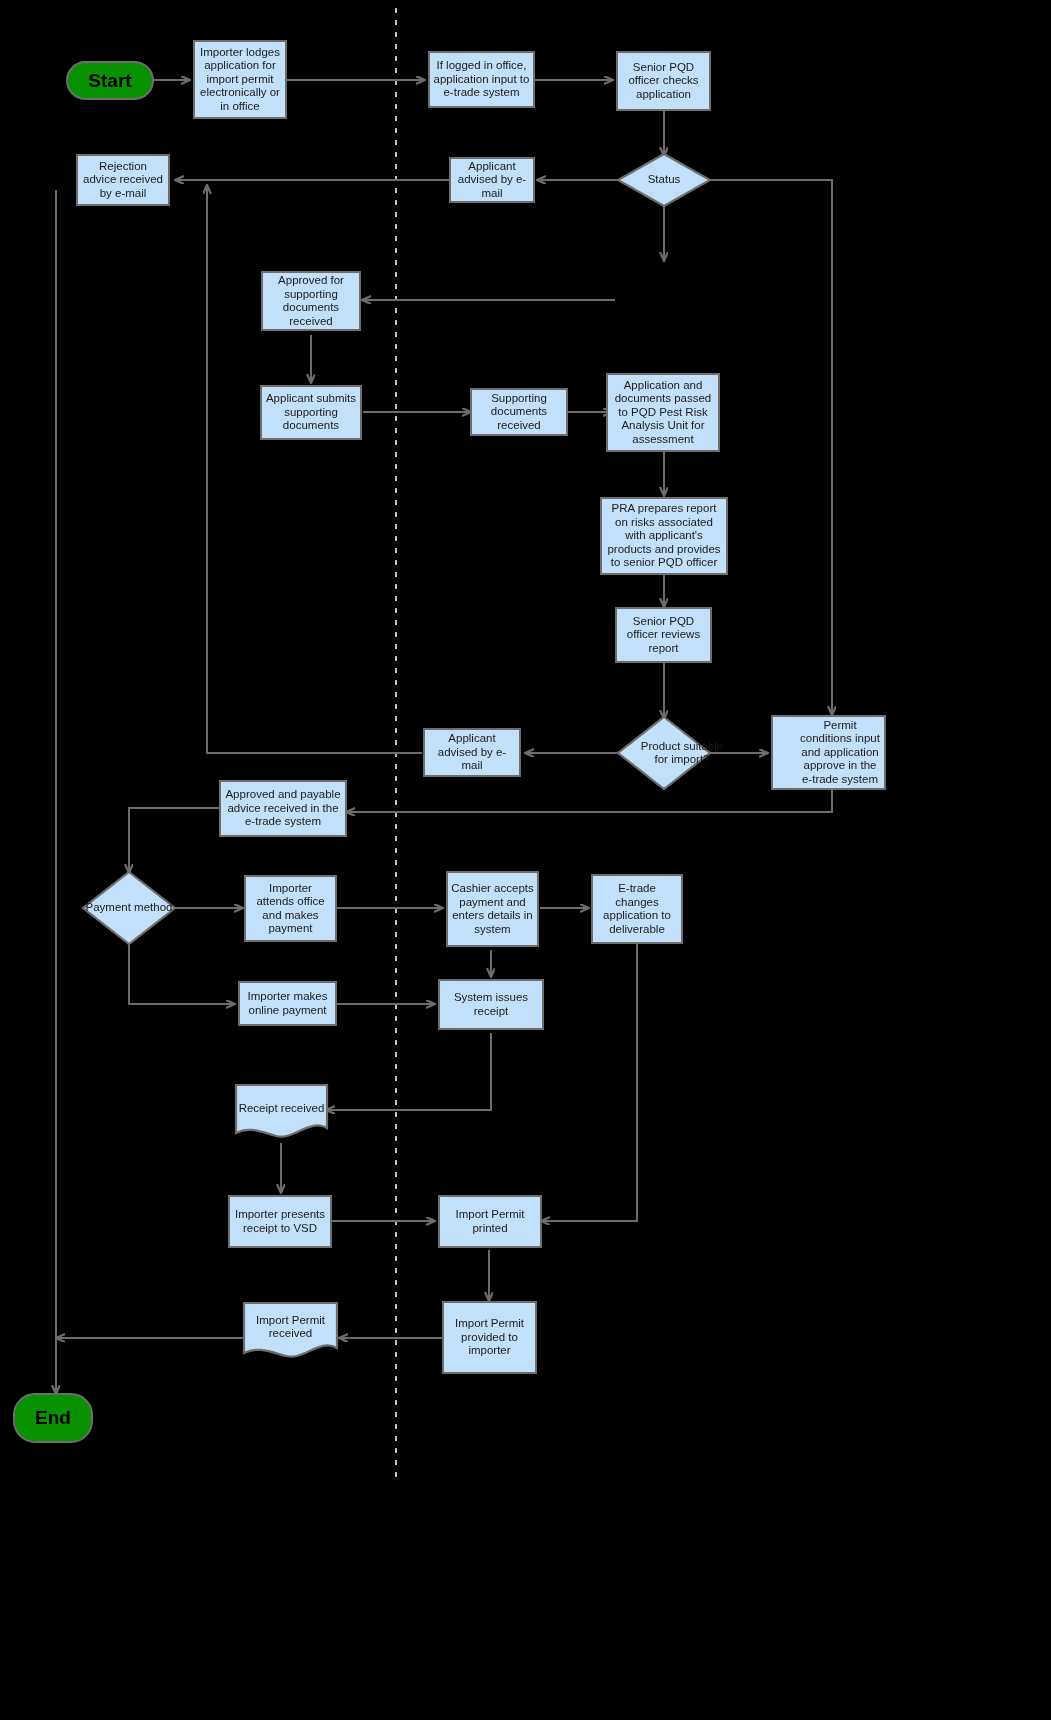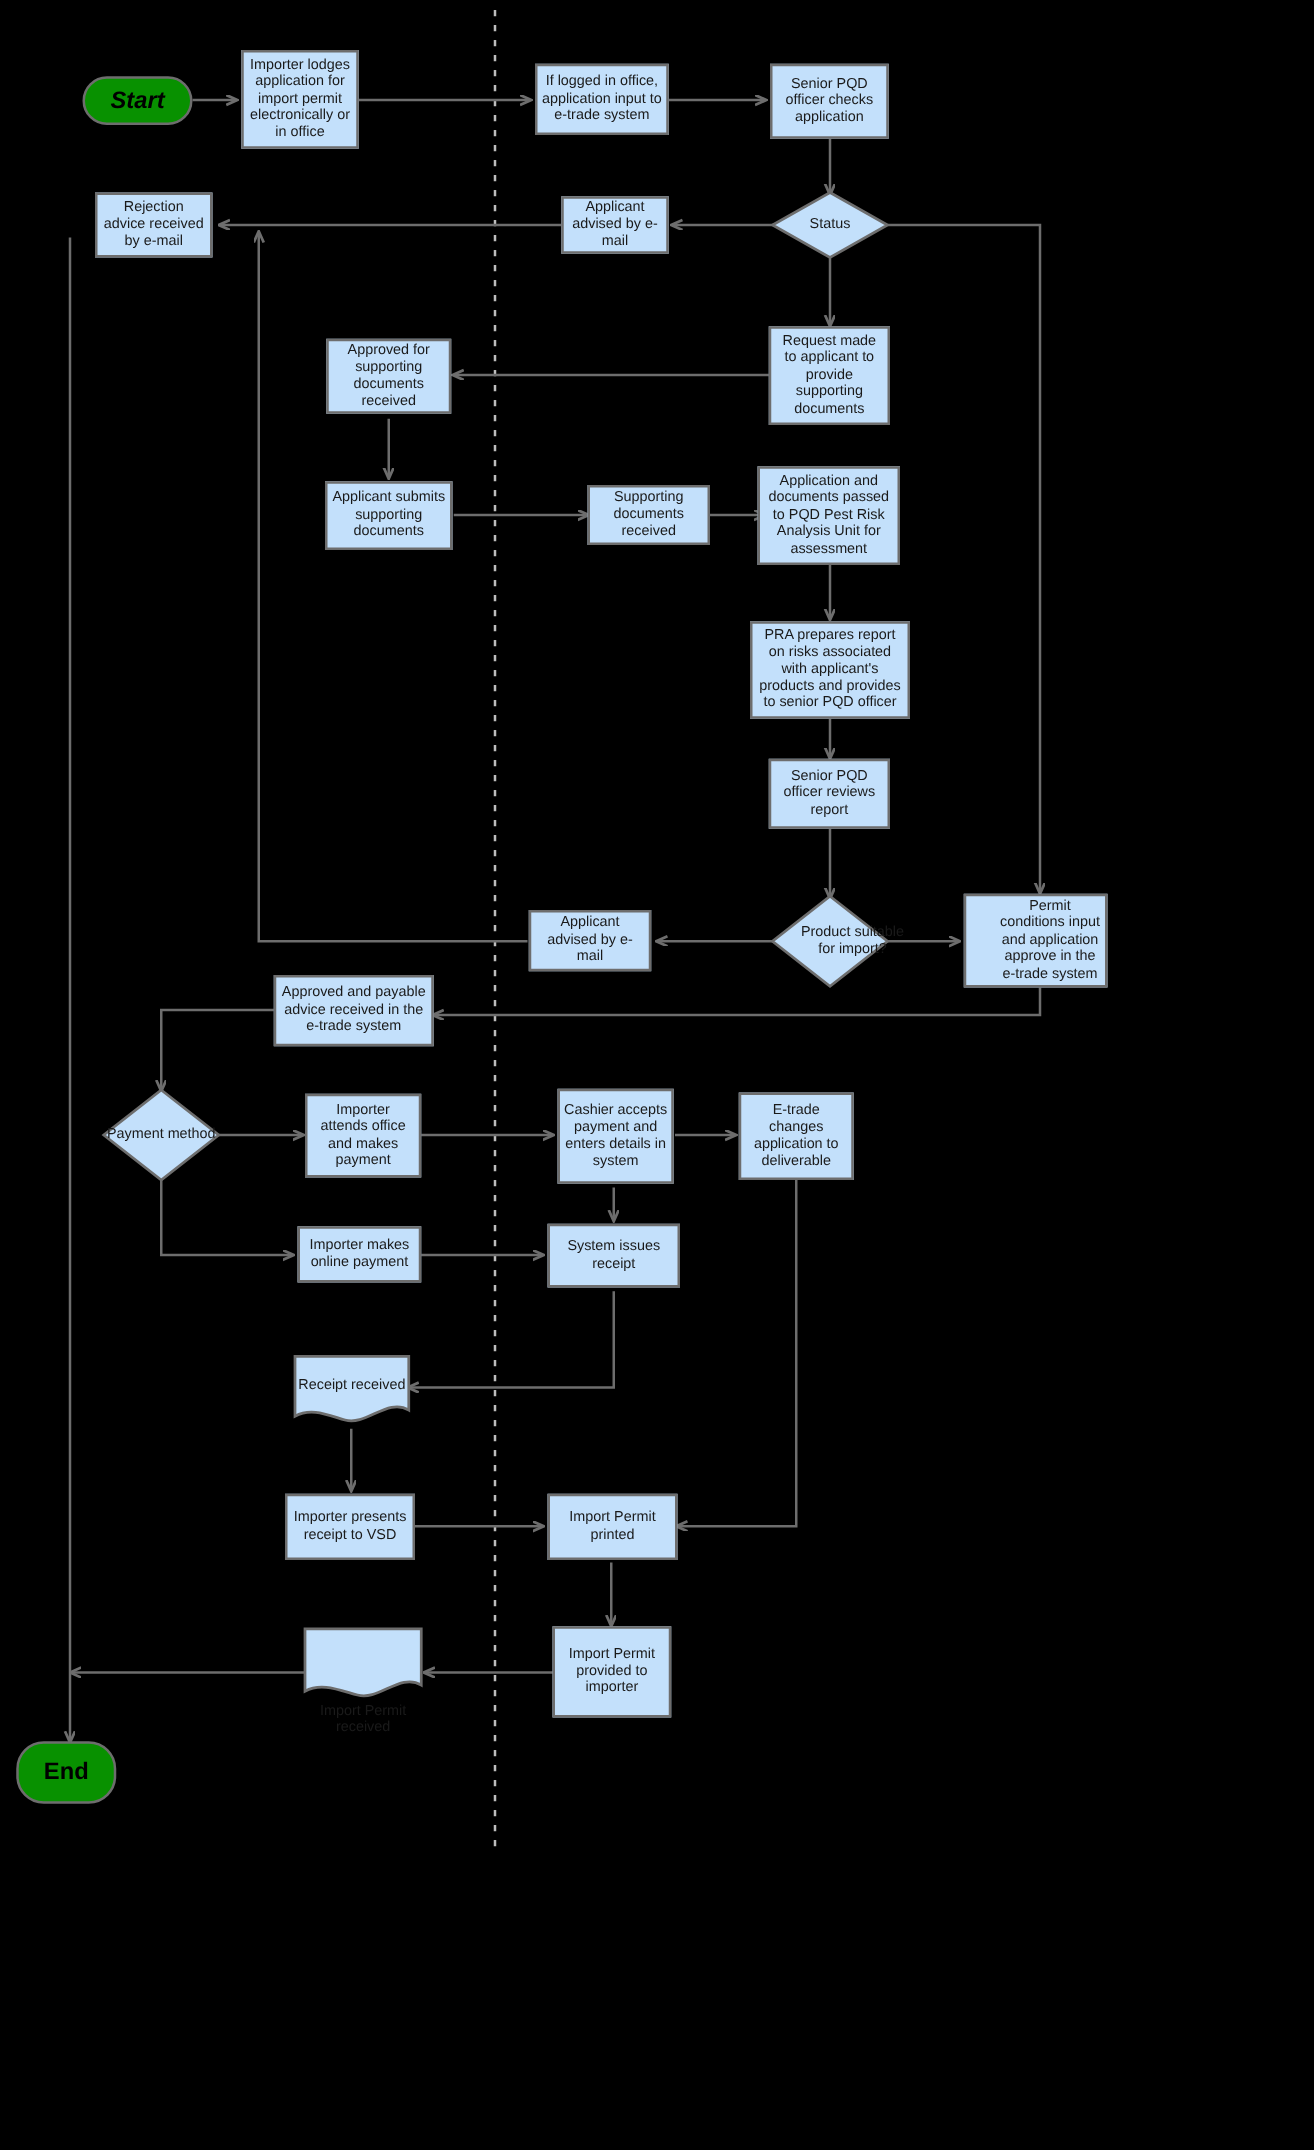--- a/index.html
+++ b/index.html
@@ -172,21 +172,21 @@
 
     <path d="M236,1085 L327,1085 L327,1128 C310,1118 293,1141 276,1136 C262,1132 249,1126 236,1133 Z" fill="#c3e0fb" stroke="#6d6d6d" stroke-width="2.2"></path>
 
     <path d="M244,1303 L337,1303 L337,1348 C320,1338 303,1361 286,1356 C271,1352 257,1346 244,1353 Z" fill="#c3e0fb" stroke="#6d6d6d" stroke-width="2.2"></path>
 
     <polygon points="664,154 710,180 664,206 618,180" fill="#c3e0fb" stroke="#6d6d6d" stroke-width="2.2"></polygon>
     <polygon points="664,717 710,753 664,789 618,753" fill="#c3e0fb" stroke="#6d6d6d" stroke-width="2.2"></polygon>
     <polygon points="129,872 175,908 129,944 83,908" fill="#c3e0fb" stroke="#6d6d6d" stroke-width="2.2"></polygon>
   </svg>
 
-  <div class="node terminator" style="left:66px; top:61px; width:88px; height:39px;font-style:italic;">
+  <div class="node terminator" style="left:66px; top:61px; width:88px; height:39px;">
     <span>Start</span>
   </div>
 
   <div class="node terminator" style="left:13px; top:1393px; width:80px; height:50px;">
     <span>End</span>
   </div>
 
   <div class="node process" style="left:193px; top:40px; width:94px; height:79px;">
     <span>Importer lodges application for import permit electronically or in office</span>
   </div>
@@ -204,23 +204,20 @@
   </div>
 
   <div class="node process" style="left:449px; top:157px; width:86px; height:46px;">
     <span>Applicant advised by e-mail</span>
   </div>
 
   <div class="node process" style="left:76px; top:154px; width:94px; height:52px;">
     <span>Rejection advice received by e-mail</span>
   </div>
 
-  <div class="node process" style="left:615px; top:261px; width:97px; height:79px;">
-    <span>Request made to applicant to provide supporting documents</span>
-  </div>
 
   <div class="node process" style="left:261px; top:271px; width:100px; height:60px;">
     <span>Approved for supporting documents received</span>
   </div>
 
   <div class="node process" style="left:260px; top:385px; width:102px; height:55px;">
     <span>Applicant submits supporting documents</span>
   </div>
 
   <div class="node process" style="left:470px; top:388px; width:98px; height:48px;">
@@ -284,21 +281,21 @@
   </div>
 
   <div class="node process" style="left:228px; top:1195px; width:104px; height:53px;">
     <span>Importer presents receipt to VSD</span>
   </div>
 
   <div class="node process" style="left:438px; top:1195px; width:104px; height:53px;">
     <span>Import Permit printed</span>
   </div>
 
-  <div class="doc-wrap" style="left:244px; top:1352px; width:93px; height:58px;">
+  <div class="doc-wrap" style="left:244px; top:1303px; width:93px; height:58px;">
     <div class="dtext">Import Permit received</div>
   </div>
 
   <div class="node process" style="left:442px; top:1301px; width:95px; height:73px;">
     <span>Import Permit provided to importer</span>
   </div>
 
 </div>
 
 </body></html>

